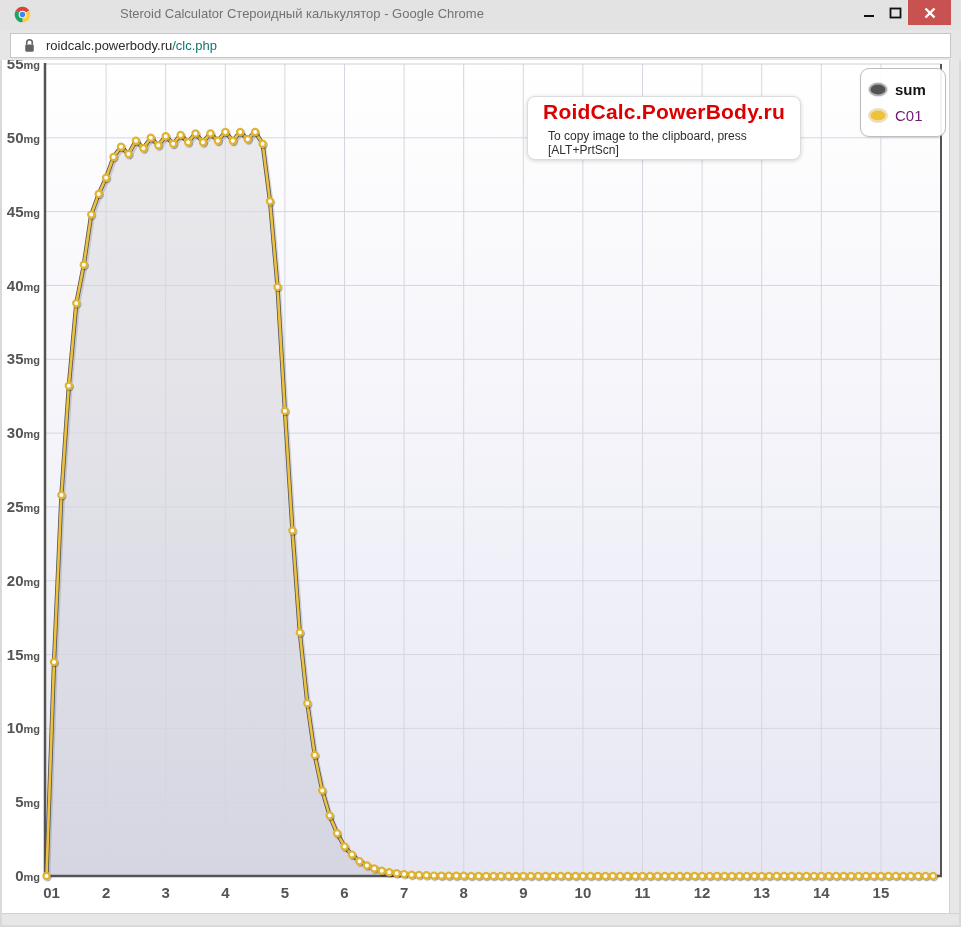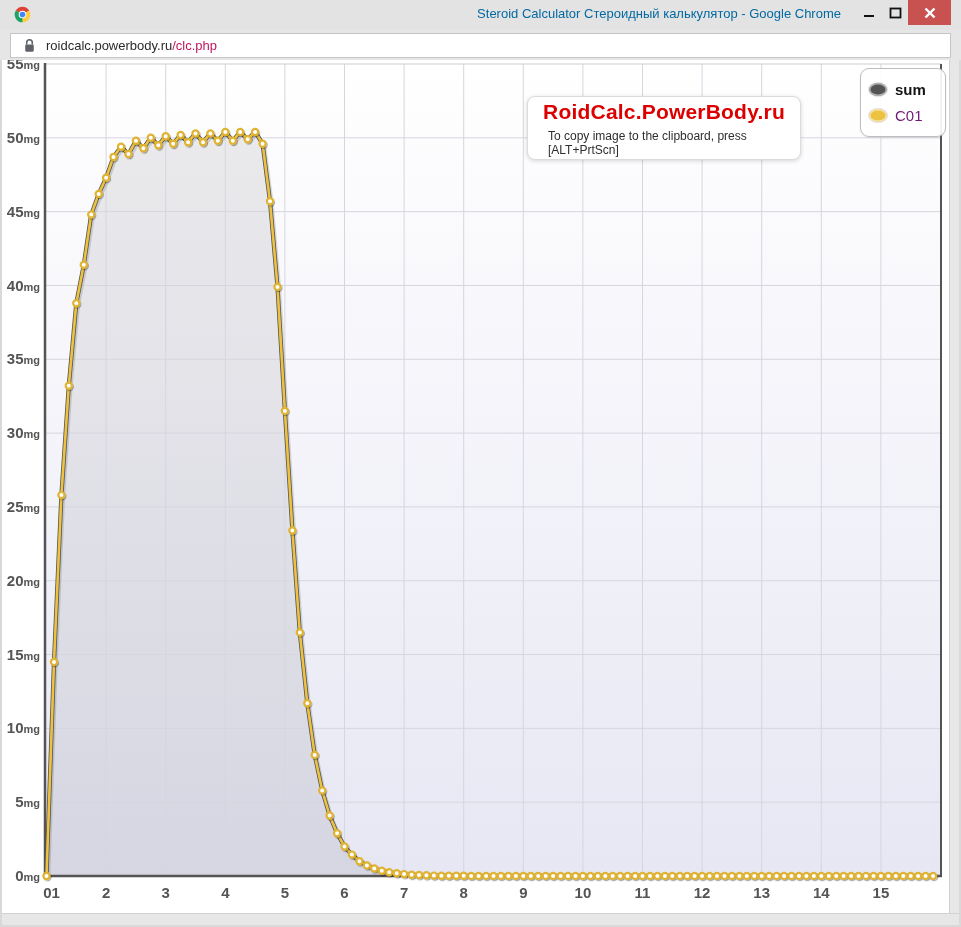--- a/index.html
+++ b/index.html
@@ -2,31 +2,31 @@
 <html><head>
 <meta charset="utf-8">
 <style>
   html,body{margin:0;padding:0;background:#bfbfbf;font-family:"Liberation Sans",sans-serif;}
   .window{position:relative;width:961px;height:927px;background:#ffffff;outline:1px solid #979797;
           box-shadow:inset 0 0 0 2px #d9d9d9;overflow:hidden;}
   
   .titlebar{position:absolute;left:0;top:0;width:961px;height:30px;background:#e3e3e3;}
   .chrome-logo{position:absolute;left:14px;top:6px;width:17px;height:17px;}
   .title{position:absolute;left:120px;right:120px;top:0;height:28px;line-height:28px;
-         text-align:right;font-size:13px;color:#0369a1;white-space:nowrap;overflow:hidden;}
+         text-align:left;font-size:13px;color:#737373;white-space:nowrap;overflow:hidden;}
   .win-controls{position:absolute;right:10px;top:0;height:25px;display:flex;}
   .wc{width:26px;height:25px;display:flex;align-items:center;justify-content:center;cursor:pointer;}
   .wc.close{width:43px;}
   
   .urlrow{position:absolute;left:0;top:30px;width:961px;height:30px;background:#e6e6e6;}
   .urlbox{position:absolute;left:10px;right:10px;top:3px;height:25px;background:#ffffff;
           border:1px solid #c2c6ca;display:flex;align-items:center;padding-left:12px;box-sizing:border-box;}
   .urlbox .lock{margin-right:10px;display:inline-flex;}
   .urlbox .host{font-size:13px;color:#2b2b2b;}
-  .urlbox .path{font-size:13px;color:#be185d;}
+  .urlbox .path{font-size:13px;color:#0f766e;}
   
   .content{position:absolute;left:2px;top:60px;right:2px;bottom:2px;background:#ffffff;}
   svg.chart{position:absolute;left:0;top:0;pointer-events:none;}
   svg.chart text{font-family:"Liberation Sans",sans-serif;font-weight:700;fill:#545454;}
   
   .legend{position:absolute;left:860px;top:68px;width:86px;background:rgba(255,255,255,0.92);
           border:1px solid #bdbdbd;border-radius:9px;padding:7px 16px 8px 8px;box-sizing:border-box;
           box-shadow:0 1px 2px rgba(0,0,0,0.08);}
   .lg-row{display:flex;align-items:center;height:26px;}
   .sw{display:inline-block;width:18px;height:13px;border-radius:50%;margin-right:8px;

